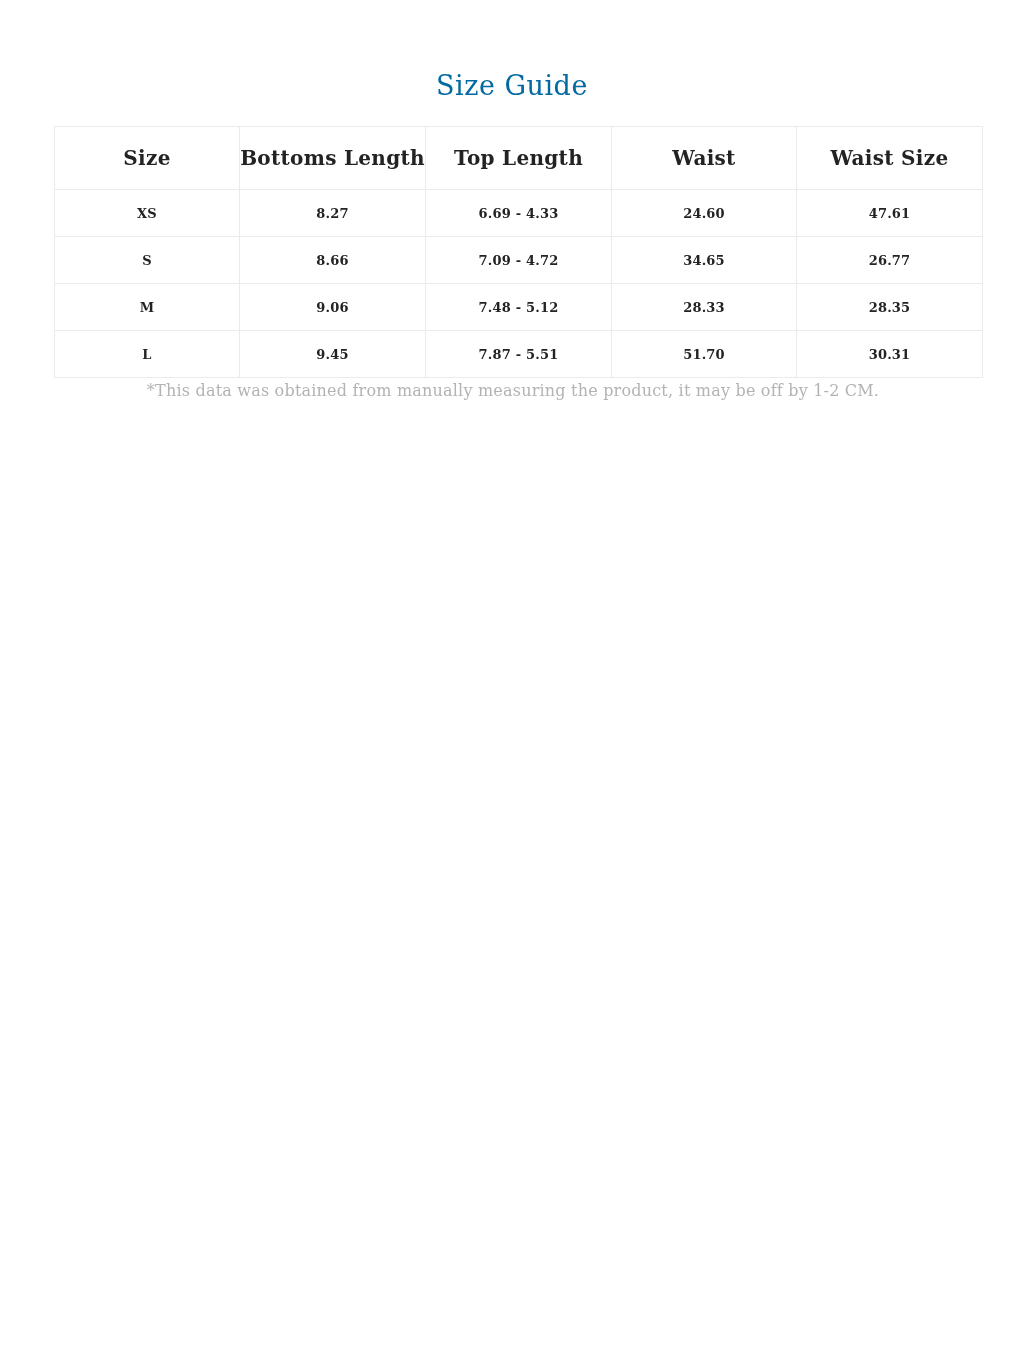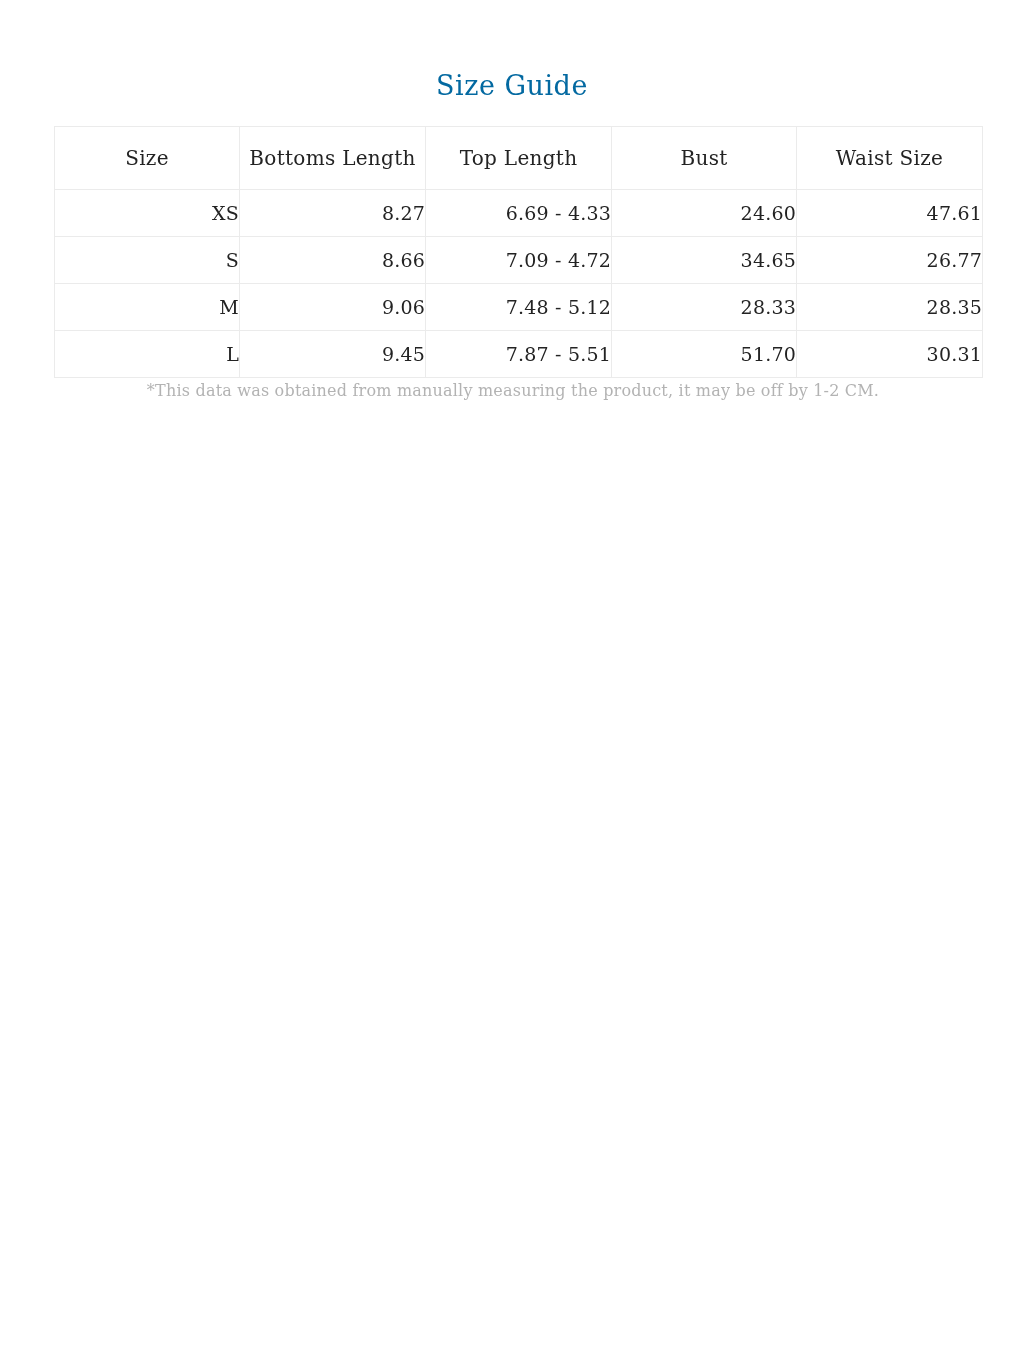--- a/index.html
+++ b/index.html
@@ -41,35 +41,34 @@
   table.size-table {
     width: 928px;
     border-collapse: collapse;
     table-layout: fixed;
   }
   table.size-table td,
   table.size-table th {
     border: 1px solid #ebebeb;
     text-align: center;
     vertical-align: middle;
-    font-weight: 400;
+    font-weight: 700;
     color: #232323;
     font-family: "DejaVu Serif", "Liberation Serif", serif;
     padding: 0;
   }
   table.size-table thead th {
     height: 62px;
     font-size: 20px;
     letter-spacing: 0.3px;
   }
   table.size-table tbody td {
     height: 46px;
-    font-size: 19px;
+    font-size: 13px;
     letter-spacing: 0.2px;
-    text-align: right;
   }
   col.c-size      { width: 185px; }
   col.c-bottoms   { width: 186px; }
   col.c-top       { width: 186px; }
   col.c-bust      { width: 185px; }
   col.c-waist     { width: 186px; }
   .footnote {
     position: absolute;
     top: 381px;
     left: 1px;
@@ -95,21 +94,21 @@
         <col class="c-bottoms">
         <col class="c-top">
         <col class="c-bust">
         <col class="c-waist">
       </colgroup>
       <thead>
         <tr>
           <th>Size</th>
           <th>Bottoms Length</th>
           <th>Top Length</th>
-          <th>Bust</th>
+          <th>Waist</th>
           <th>Waist Size</th>
         </tr>
       </thead>
       <tbody>
         <tr>
           <td>XS</td>
           <td>8.27</td>
           <td>6.69 - 4.33</td>
           <td>24.60</td>
           <td>47.61</td>

